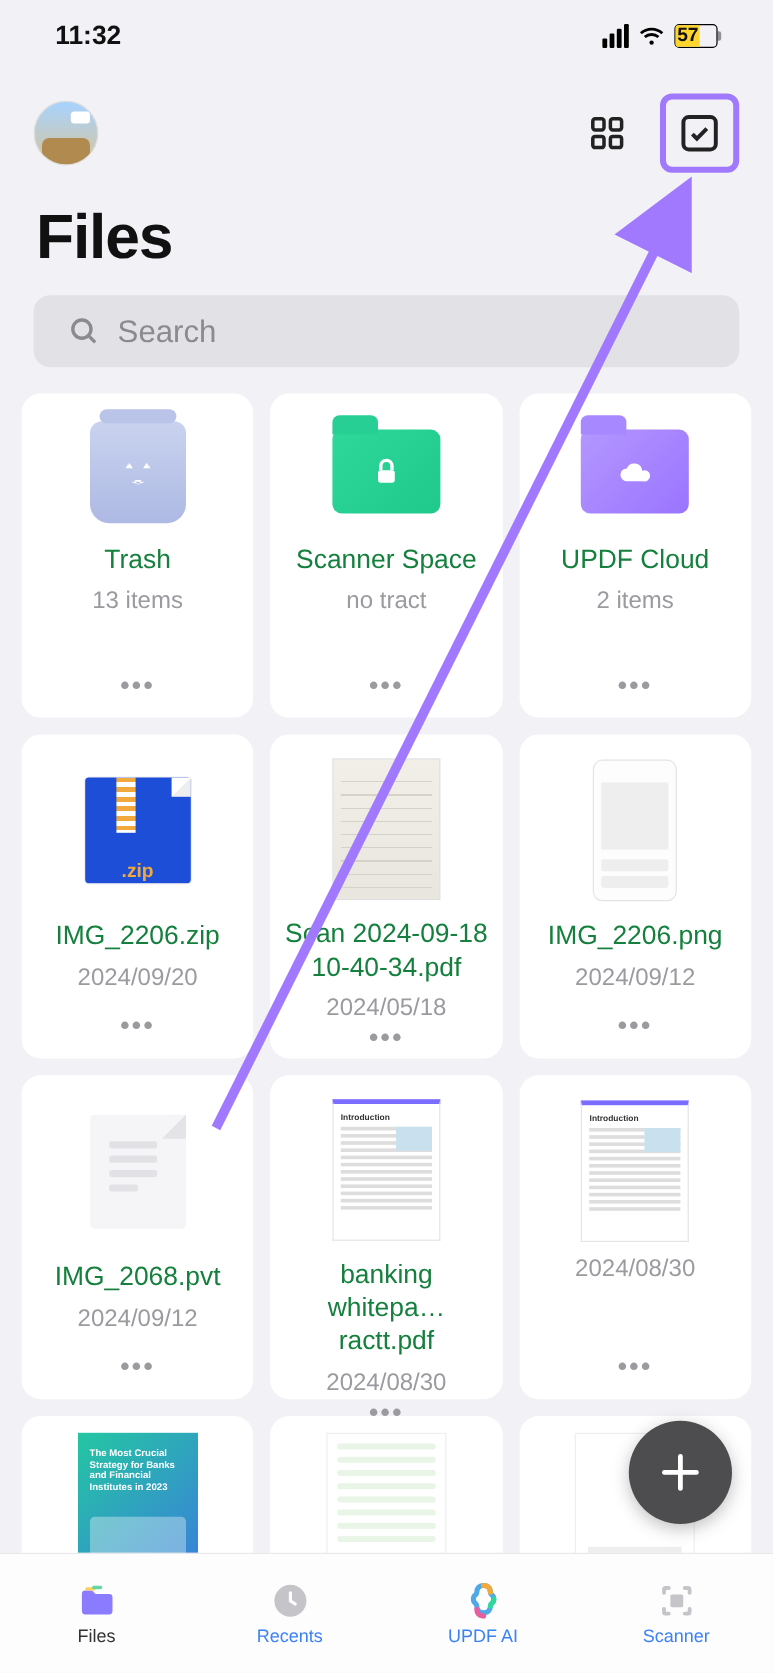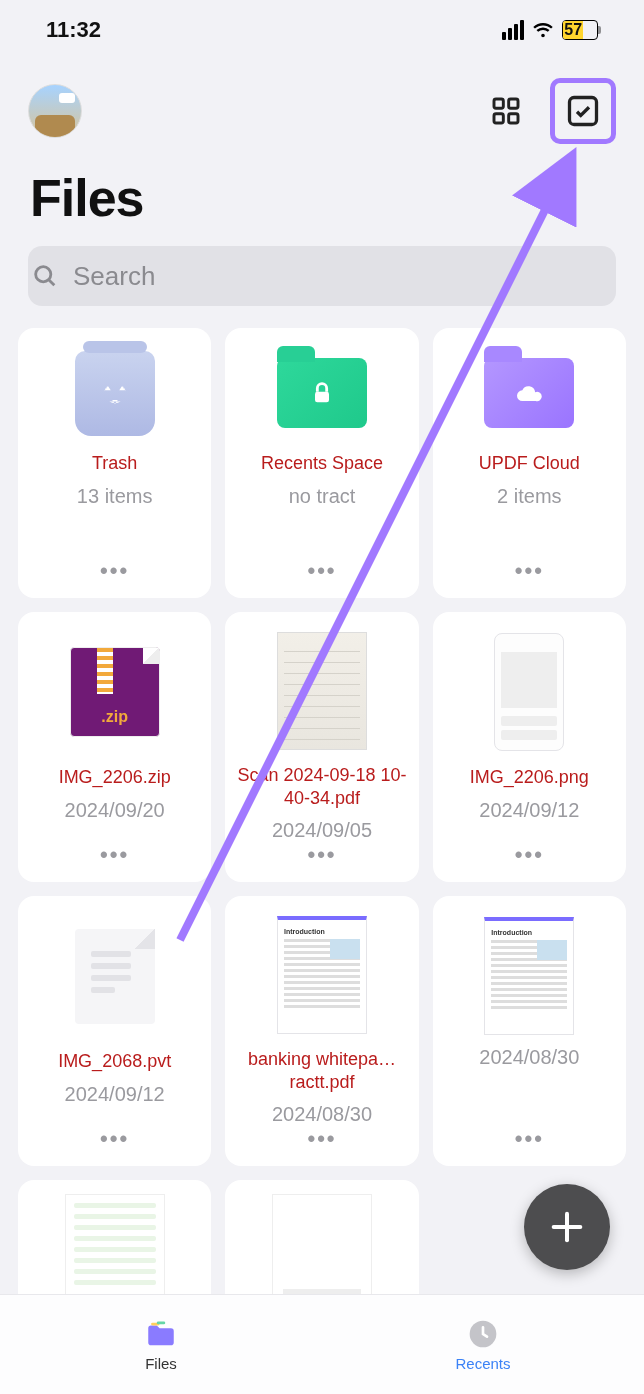--- a/index.html
+++ b/index.html
@@ -21,44 +21,44 @@
   
   .header { padding:18px 28px 0 28px; }
   .header-top { display:flex; justify-content:space-between; align-items:center; }
   .avatar { width:54px; height:54px; border-radius:50%; background:linear-gradient(#a7d3ff,#d8c49a); position:relative; overflow:hidden; border:1px solid #ddd;}
   .avatar::before{ content:""; position:absolute; bottom:0; left:6px; right:6px; height:22px; background:#b08a4f; border-radius:6px 6px 0 0;}
   .avatar::after{ content:""; position:absolute; width:16px; height:10px; background:#fff; border-radius:3px; top:8px; right:6px;}
   .header-actions { display:flex; gap:22px; align-items:center; }
   .icon-btn { width:44px; height:44px; display:flex; align-items:center; justify-content:center; cursor:pointer; }
   .select-box-wrap { width:66px; height:66px; border:5px solid #a179ff; border-radius:10px; display:flex; align-items:center; justify-content:center; position:relative;}
   .title { font-size:52px; font-weight:800; letter-spacing:-1px; margin:24px 0 18px 2px; }
-  .search { background:#e1e1e6; border-radius:14px; height:60px; display:flex; align-items:center; gap:14px; padding:0 3px; }
+  .search { background:#e1e1e6; border-radius:14px; height:60px; display:flex; align-items:center; gap:14px; padding:0 28px; }
   .search input { border:none; background:transparent; font-size:26px; color:#8a8a8f; outline:none; flex:1; }
   .search input::placeholder{ color:#8a8a8f; }
   .search svg{ flex-shrink:0; }
   
   .grid { display:grid; grid-template-columns:repeat(3, 1fr); gap:14px; padding:22px 18px 0 18px; }
   .tile { background:#fff; border-radius:16px; height:270px; display:flex; flex-direction:column; align-items:center; padding:20px 8px 8px; position:relative; }
   .tile.short{ height:160px; overflow:hidden; padding-top:14px;}
   .thumb { width:90px; height:90px; display:flex; align-items:center; justify-content:center; }
   .thumb.tall{ height:120px; width:90px;}
-  .tile-name { font-size:18px; font-weight:500; text-align:center; margin-top:14px; color:#b91c1c; line-height:1.25; padding:0 4px; }
+  .tile-name { font-size:22px; font-weight:500; text-align:center; margin-top:14px; color:#15803d; line-height:1.25; padding:0 4px; }
   .tile-sub { font-size:20px; color:#9a9a9f; margin-top:10px; }
   .more { margin-top:auto; margin-bottom:6px; color:#9a9a9f; font-size:22px; letter-spacing:2px; font-weight:700; cursor:pointer;}
   
   .trash-icon{ width:80px; height:85px; background:linear-gradient(#c9d3ef,#aeb9e4); border-radius:10px 10px 16px 16px; position:relative;}
   .trash-icon::before{content:"";position:absolute;top:-10px;left:8px;right:8px;height:12px;background:#b9c4e8;border-radius:6px;}
   .trash-icon .recycle{position:absolute;inset:0;display:flex;align-items:center;justify-content:center;color:#fff;}
   .sec-folder{ width:95px; height:70px; background:linear-gradient(135deg,#2ed89b,#1fc98b); border-radius:8px; position:relative;}
   .sec-folder::before{content:"";position:absolute;top:-12px;left:0;width:38px;height:16px;background:#28cf95;border-radius:6px 6px 0 0;}
   .sec-folder .lock{position:absolute;inset:0;display:flex;align-items:center;justify-content:center;color:#fff;}
   .cloud-folder{ width:95px; height:70px; background:linear-gradient(135deg,#b497ff,#9a74ff); border-radius:8px; position:relative;}
   .cloud-folder::before{content:"";position:absolute;top:-12px;left:0;width:38px;height:16px;background:#a888ff;border-radius:6px 6px 0 0;}
   .cloud-folder .cl{position:absolute;inset:0;display:flex;align-items:center;justify-content:center;color:#fff;}
-  .zip-doc{ width:91px; height:90px; background:#701a75; border:1px solid #eee; border-radius:4px; position:relative; display:flex; align-items:flex-end; justify-content:center; color:#f2a93b; font-weight:700; font-size:16px; padding-bottom:10px;}
+  .zip-doc{ width:91px; height:90px; background:#1d4ed8; border:1px solid #eee; border-radius:4px; position:relative; display:flex; align-items:flex-end; justify-content:center; color:#f2a93b; font-weight:700; font-size:16px; padding-bottom:0;}
   .zip-doc::before{content:"";position:absolute;top:0;left:26px;width:16px;height:46px;background:repeating-linear-gradient(#f2a93b 0 4px,#fff 4px 8px);}
   .zip-doc::after{content:"";position:absolute;top:0;right:0;width:16px;height:16px;background:linear-gradient(135deg,#fff 49%,#eee 50%);}
   .paper{ width:90px; height:118px; background:linear-gradient(#f2efe8,#e9e6df); border:1px solid #ddd; position:relative;}
   .paper::after{content:"";position:absolute;top:8px;left:6px;right:6px;bottom:8px;background:repeating-linear-gradient(#0000 0 10px,#d5d2ca 10px 11px);}
   .screenshot{ width:70px; height:118px; background:#fdfdfd; border:1px solid #e4e4e8; border-radius:8px; position:relative;}
   .screenshot::before{content:"";position:absolute;top:18px;left:6px;right:6px;height:56px;background:
       linear-gradient(#eee,#eee);}
   .screenshot .srow{position:absolute;left:6px;right:6px;height:10px;background:#eee;border-radius:2px;}
   .pvt-doc{ width:80px; height:95px; background:#f5f5f7; border-radius:4px; position:relative;}
   .pvt-doc::after{content:"";position:absolute;top:0;right:0;width:20px;height:20px;background:linear-gradient(135deg,#f5f5f7 49%,#e4e4e8 50%);}
@@ -159,21 +159,21 @@
     <div class="thumb">
       <div class="sec-folder">
           <div class="lock">
         <svg width="28" height="28" viewBox="0 0 24 24" fill="#fff">
               <rect x="6" y="11" width="12" height="9" rx="2"></rect>
               <path d="M8 11V8a4 4 0 118 0v3" fill="none" stroke="#fff" stroke-width="2.4"></path>
             </svg>
       </div>
         </div>
     </div>
-    <div class="tile-name">Recents Space</div>
+    <div class="tile-name">Scanner Space</div>
     <div class="tile-sub">no tract</div>
     <div class="more">•••</div>
   </div>
 
   <div class="tile">
     <div class="thumb">
       <div class="cloud-folder">
           <div class="cl">
         <svg width="32" height="32" viewBox="0 0 24 24" fill="#fff">
               <path d="M7 18a4 4 0 010-8 5 5 0 019.6 1.5A3.5 3.5 0 1117 18z"></path>
@@ -195,21 +195,21 @@
     <div class="tile-name">IMG_2206.zip</div>
     <div class="tile-sub">2024/09/20</div>
     <div class="more">•••</div>
   </div>
 
   <div class="tile">
     <div class="thumb tall">
         <div class="paper"></div>
       </div>
     <div class="tile-name">Scan 2024-09-18 10-40-34.pdf</div>
-    <div class="tile-sub">2024/09/05</div>
+    <div class="tile-sub">2024/05/18</div>
     <div class="more">•••</div>
   </div>
 
   <div class="tile">
     <div class="thumb tall">
       <div class="screenshot">
         <div class="srow" style="top:82px"></div>
           <div class="srow" style="top:96px"></div>
       </div>
     </div>
@@ -272,20 +272,26 @@
           <div class="tx"></div>
           <div class="tx"></div>
           <div class="tx"></div>
           <div class="tx"></div>
       </div>
     </div>
     <div class="tile-sub">2024/08/30</div>
     <div class="more">•••</div>
   </div>
 
+  <div class="tile short">
+    <div class="cov">
+      <div class="t">The Most Crucial Strategy for Banks and Financial Institutes in 2023</div>
+      <div class="people"></div>
+    </div>
+  </div>
   <div class="tile short">
     <div class="doc2">
       <div class="ln"></div>
         <div class="ln"></div>
         <div class="ln"></div>
         <div class="ln"></div>
         <div class="ln"></div>
         <div class="ln"></div>
         <div class="ln"></div>
         <div class="ln"></div>
@@ -319,20 +325,40 @@
   </div>
   <div class="tab">
     <div class="ic">
       <svg width="32" height="32" viewBox="0 0 24 24" fill="#c4c4c9">
           <circle cx="12" cy="12" r="10"></circle>
           <path d="M12 7v5l3 2" stroke="#fff" stroke-width="2" fill="none" stroke-linecap="round"></path>
         </svg>
     </div>
     <span class="tab-label">Recents</span>
   </div>
+  <div class="tab">
+    <div class="ic">
+      <svg width="34" height="34" viewBox="0 0 24 24" fill="none" stroke-width="3" stroke-linecap="round">
+        <path d="M12 3c3 0 4 2 4 4s2 1 2 4-2 2-2 4-1 4-4 4-4-2-4-4-2-1-2-4 2-2 2-4 1-4 4-4z" stroke="#4fa9e8"></path>
+        <path d="M12 3c3 0 4 2 4 4" stroke="#f2a93b"></path>
+        <path d="M18 11c0 3-2 2-2 4" stroke="#2ed89b"></path>
+        <path d="M12 21c-3 0-4-2-4-4" stroke="#e85fa0"></path>
+      </svg>
+    </div>
+    <span class="tab-label">UPDF AI</span>
+  </div>
+  <div class="tab">
+    <div class="ic">
+      <svg width="32" height="32" viewBox="0 0 24 24" fill="none" stroke="#c4c4c9" stroke-width="2.4" stroke-linecap="round">
+        <path d="M4 7V5a1 1 0 011-1h2M20 7V5a1 1 0 00-1-1h-2M4 17v2a1 1 0 001 1h2M20 17v2a1 1 0 01-1 1h-2"></path>
+        <rect x="8" y="8" width="8" height="8" rx="1" fill="#c4c4c9" stroke="none"></rect>
+      </svg>
+    </div>
+    <span class="tab-label">Scanner</span>
+  </div>
 </div>
 
 <svg class="arrow" viewBox="0 0 440 830">
   <defs>
     <marker id="ah" viewBox="0 0 10 10" refX="8" refY="5" markerWidth="9" markerHeight="9" orient="auto-start-reverse">
       <path d="M0 0L10 5L0 10z" fill="#a179ff"></path>
     </marker>
   </defs>
   <line x1="20" y1="820" x2="410" y2="40" stroke="#a179ff" stroke-width="8" marker-end="url(#ah)"></line>
 </svg>

